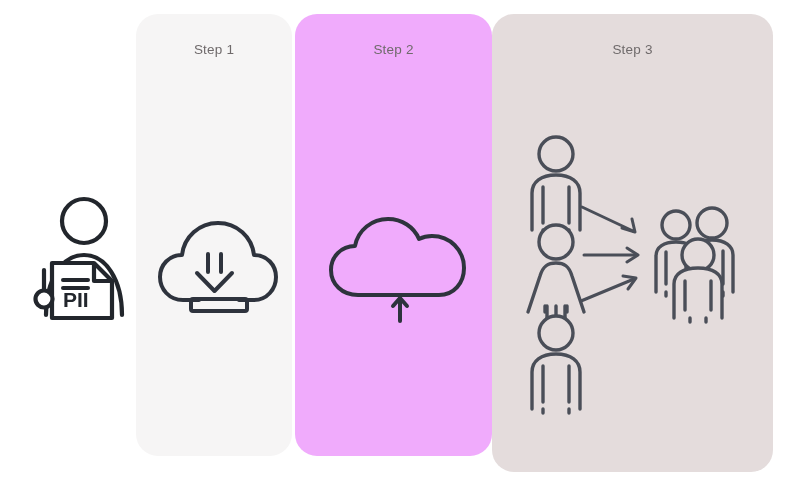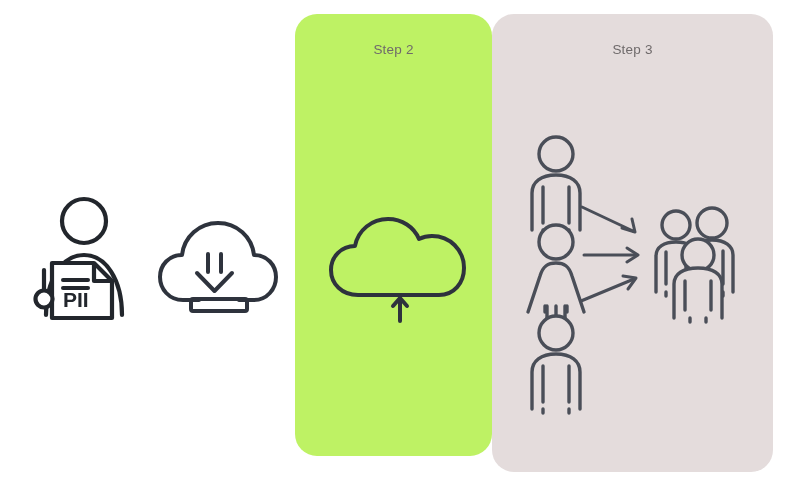--- a/index.html
+++ b/index.html
@@ -30,21 +30,21 @@
     box-sizing: border-box;
   }
   #panel-1 {
     left: 136px;  top: 14px;
     width: 156px; height: 442px;
     background: #f6f5f5;
   }
   #panel-2 {
     left: 295px; top: 14px;
     width: 197px; height: 442px;
-    background: #bef264;
+    background: #f0abfc;
   }
   #panel-3 {
     left: 492px; top: 14px;
     width: 281px; height: 458px;
     background: #e4dcdc;
     text-decoration: underline;
   }
 
   .panel-label {
     position: absolute;
@@ -68,20 +68,23 @@
   #arrows-group    { left: 578px; top: 198px; }
   #people-group    { left: 646px; top: 206px; }
 
   svg { display: block; overflow: visible; }
 </style>
 </head>
 <body>
 
 <div id="stage">
 
+  <div class="panel" id="panel-1">
+    <div class="panel-label">Step 1</div>
+  </div>
 
   <div class="panel" id="panel-2">
     <div class="panel-label">Step 2</div>
   </div>
 
   <div class="panel" id="panel-3">
     <div class="panel-label">Step 3</div>
   </div>
 
   <div class="icon-abs" id="pii-user-icon">

